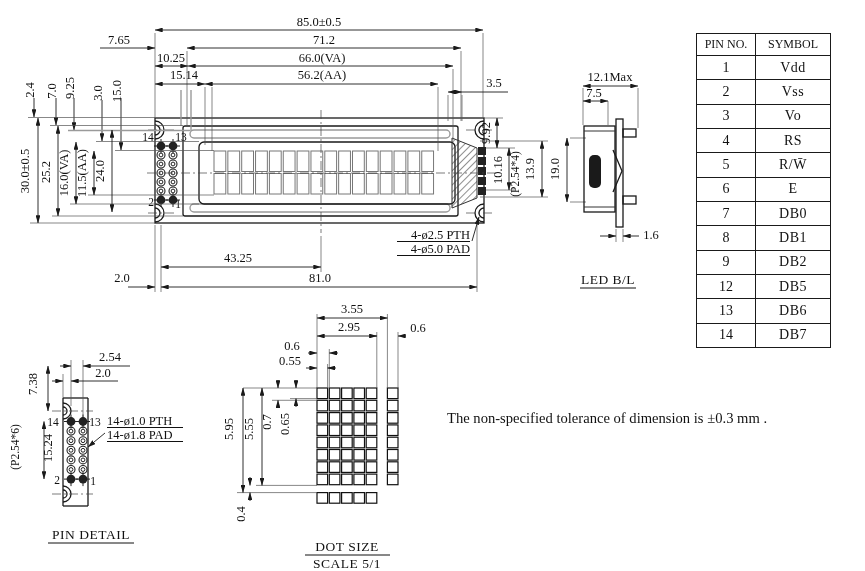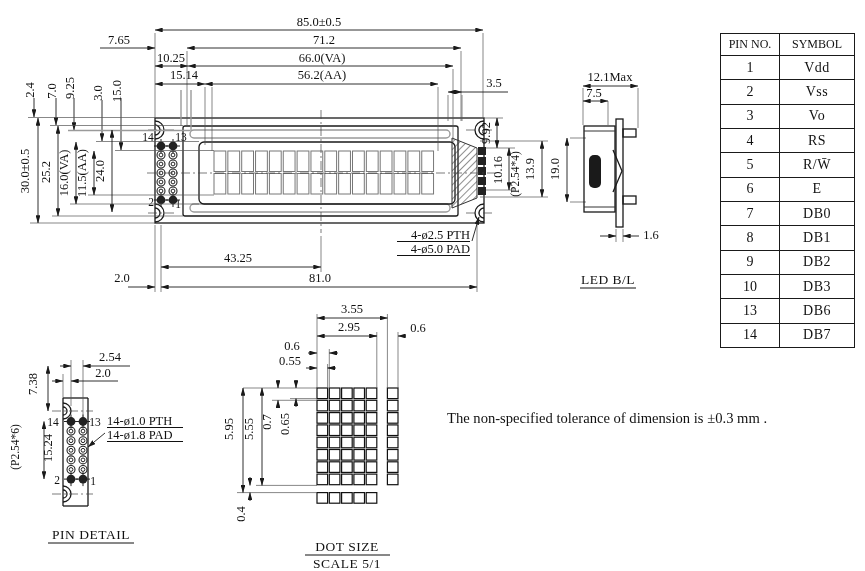--- a/index.html
+++ b/index.html
@@ -11,21 +11,21 @@
   .t11{font-size:11.5px;}
   .t13{font-size:13.5px;letter-spacing:0.5px;}
   .dim{stroke:#1a1a1a;stroke-width:0.9;fill:none;}
   .ext{stroke:#555;stroke-width:0.7;fill:none;}
   .extg{stroke:#9a9a9a;stroke-width:1.4;fill:none;}
   .out{stroke:#1a1a1a;stroke-width:1.3;fill:none;}
   .thin{stroke:#333;stroke-width:1;fill:none;}
   .cl{stroke:#444;stroke-width:0.7;stroke-dasharray:9 3 2 3;fill:none;}
   .ul{stroke:#111;stroke-width:1;}
   
-  .pin-table{position:absolute;left:720px;top:33px;width:135px;height:315px;
+  .pin-table{position:absolute;left:696px;top:33px;width:135px;height:315px;
              border:1.4px solid #1a1a1a;display:flex;flex-direction:column;box-sizing:border-box;}
   .trow{display:flex;flex:1;border-top:1.2px solid #1a1a1a;}
   .trow.head{border-top:none;}
   .tcell{display:flex;align-items:center;justify-content:center;box-sizing:border-box;}
   .tcell.num{width:58px;font-size:14px;}
   .tcell.sym{flex:1;border-left:1.2px solid #1a1a1a;font-size:14px;letter-spacing:0.5px;text-align:right;}
   .trow.head .tcell{font-size:12px;letter-spacing:0;}
   .note{position:absolute;left:447px;top:410px;width:412px;font-size:14.6px;}
 </style>
 </head>
@@ -497,22 +497,22 @@
         </div>
         <div class="trow" style="flex: 1 1 0%;">
           <div class="tcell num">8</div>
           <div class="tcell sym">DB1</div>
         </div>
         <div class="trow" style="flex: 1 1 0%;">
           <div class="tcell num">9</div>
           <div class="tcell sym">DB2</div>
         </div>
         <div class="trow" style="flex: 1 1 0%;">
-          <div class="tcell num">10</div>
-          <div class="tcell sym">DB3</div>
+          <div class="tcell num">12</div>
+          <div class="tcell sym">DB5</div>
         </div>
         <div class="trow" style="flex: 1 1 0%;">
           <div class="tcell num">13</div>
           <div class="tcell sym">DB6</div>
         </div>
         <div class="trow" style="flex: 1 1 0%;">
           <div class="tcell num">14</div>
           <div class="tcell sym">DB7</div>
         </div>
       </div>

